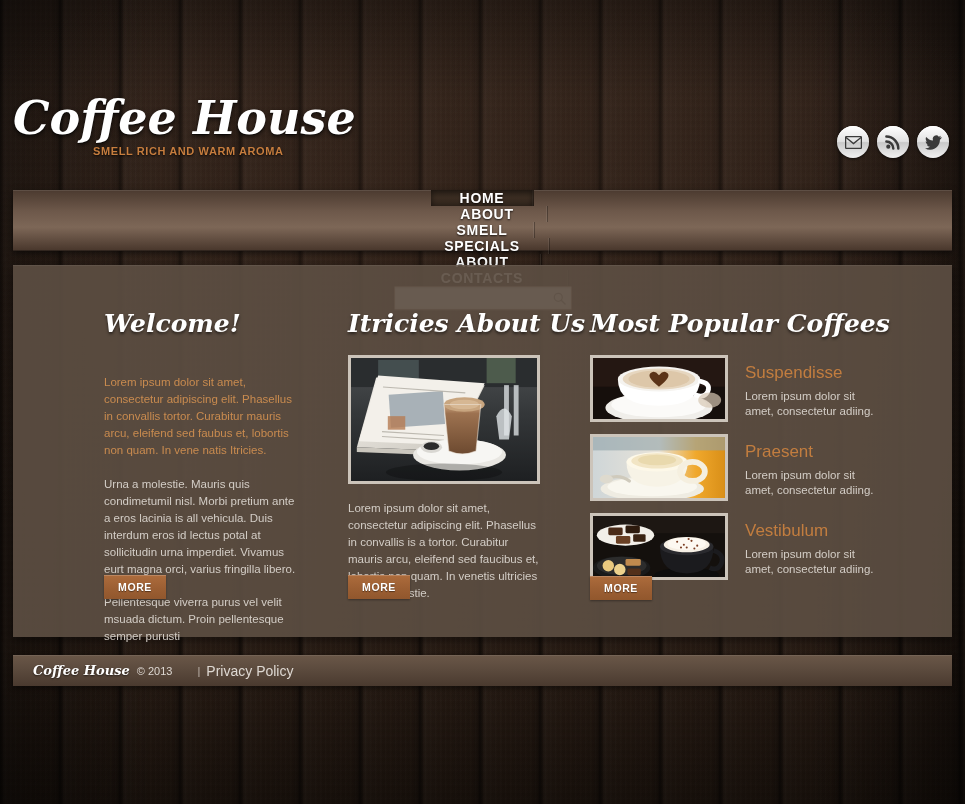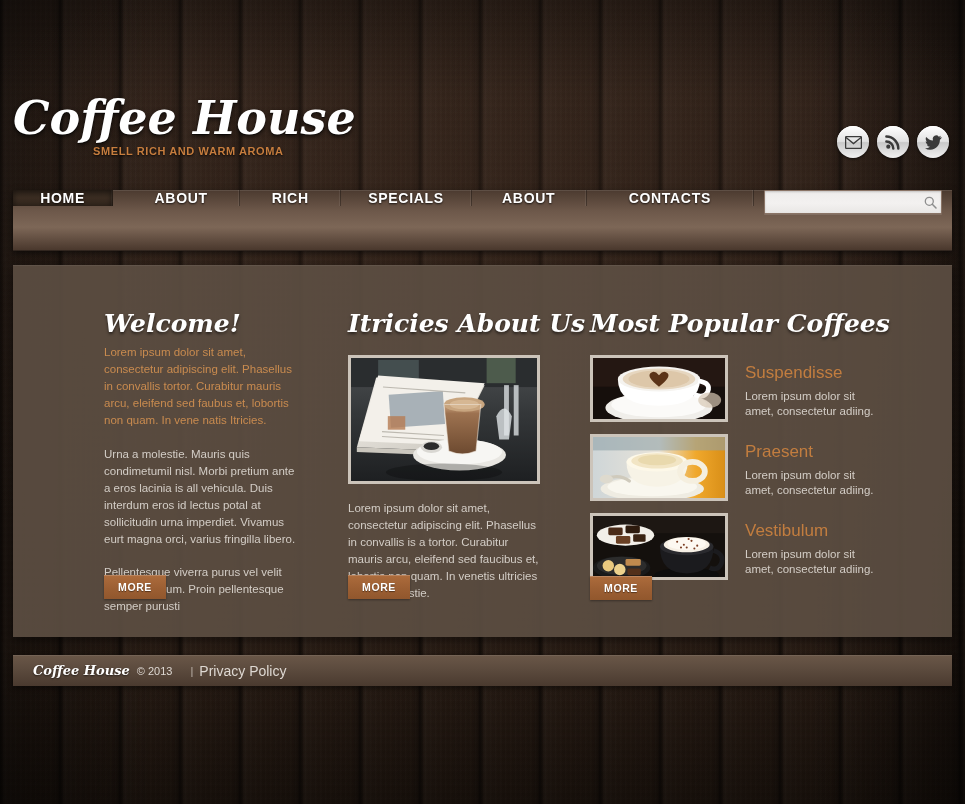--- a/index.html
+++ b/index.html
@@ -106,24 +106,25 @@
   .social-icon svg { display: block; }
 
   
   #nav {
     position: absolute;
     left: 13px;
     top: 190px;
     width: 939px;
     height: 61px;
     display: flex;
-    align-items: flex-start;
+    align-items: center;
     background: linear-gradient(180deg, #4b3a2f 0%, #6d584a 35%, #7d6757 62%, #4a382d 100%);
     box-shadow: 0 2px 6px rgba(0,0,0,0.6), inset 0 1px 0 rgba(255,255,255,0.10);
     border-bottom: 1px solid rgba(0,0,0,0.35);
+    flex-direction: column;
   }
   .nav-item {
     display: flex;
     align-items: center;
     justify-content: center;
     color: #ffffff;
     font-size: 14px;
     font-weight: bold;
     letter-spacing: 0.7px;
     border-right: 1px solid rgba(0,0,0,0.30);
@@ -220,21 +221,21 @@
     letter-spacing: 0.6px;
     cursor: pointer;
     border: none;
     font-family: "Liberation Sans", sans-serif;
     text-shadow: 0 1px 1px rgba(0,0,0,0.45);
     box-shadow: 0 1px 2px rgba(0,0,0,0.35), inset 0 1px 0 rgba(255,255,255,0.18);
   }
 
   
   #col-welcome { position: absolute; left: 91px; top: 44px; width: 198px; }
-  #col-welcome .col-head { margin-bottom: 6px; }
+  #col-welcome .col-head { margin-bottom: 36px; }
   #col-welcome .intro-text { margin-bottom: 17px; }
   #col-welcome .body-text { margin-bottom: 16px; }
   #welcome-more { position: absolute; left: 91px; top: 310px; }
 
   
   #col-about { position: absolute; left: 335px; top: 44px; width: 195px; }
   #col-about .col-head { margin-bottom: 17px; }
   #about-photo {
     width: 192px; height: 129px;
     border: 3px solid #ccc4ba;
@@ -286,21 +287,21 @@
     font-style: italic;
     font-weight: bold;
     font-size: 13px;
     color: #ffffff;
     text-shadow: 0 1px 2px rgba(0,0,0,0.6);
     margin-right: 7px;
   }
   #footer-copy {
     font-size: 11px;
     color: #ded8d2;
-    margin-right: 12px;
+    margin-right: 19px;
   }
   #footer-sep { font-size: 11px; color: #bdb4ab; margin: 0 6px; }
   #footer-privacy {
     font-size: 14px;
     color: #ded8d2;
     cursor: pointer;
     text-decoration: none;
     text-align: center;
   }
 
@@ -340,21 +341,21 @@
         <svg width="17" height="15" viewBox="0 0 17 15" aria-hidden="true">
           <path d="M16.5 2.1c-.6.3-1.3.5-2 .6.7-.4 1.2-1.1 1.5-1.9-.7.4-1.4.7-2.2.9A3.4 3.4 0 0 0 7.9 4.8c0 .3 0 .5.1.8C5.2 5.4 2.8 4.1 1.2 2.1c-.3.5-.5 1.1-.5 1.7 0 1.2.6 2.2 1.5 2.8-.6 0-1.1-.2-1.5-.4 0 1.6 1.2 3 2.7 3.3-.3.1-.6.1-.9.1-.2 0-.4 0-.6-.1.4 1.3 1.7 2.3 3.1 2.3A6.9 6.9 0 0 1 0 13.3a9.7 9.7 0 0 0 5.2 1.5c6.3 0 9.7-5.2 9.7-9.7v-.4c.7-.5 1.2-1.1 1.6-1.8z" fill="#3a3a3a"></path>
         </svg>
       </a>
     </div>
   </div>
 
   <nav id="nav">
     <div class="nav-item active" id="nav-item-0">HOME</div>
     <div class="nav-item" id="nav-item-1">ABOUT</div>
-    <div class="nav-item" id="nav-item-2">RICH</div>
+    <div class="nav-item" id="nav-item-2">SMELL</div>
     <div class="nav-item" id="nav-item-3">SPECIALS</div>
     <div class="nav-item" id="nav-item-4">ABOUT</div>
     <div class="nav-item" id="nav-item-5">CONTACTS</div>
     <div id="search-cell">
       <div id="search-wrap">
         <input id="search-input" type="text" placeholder="" style="">
         <button id="search-btn">
           <svg width="13" height="13" viewBox="0 0 13 13" aria-hidden="true">
             <circle cx="5.3" cy="5.3" r="4" fill="none" stroke="#8d8d8d" stroke-width="1.3"></circle>
             <line x1="8.3" y1="8.3" x2="12" y2="12" stroke="#8d8d8d" stroke-width="1.5" stroke-linecap="round"></line>

